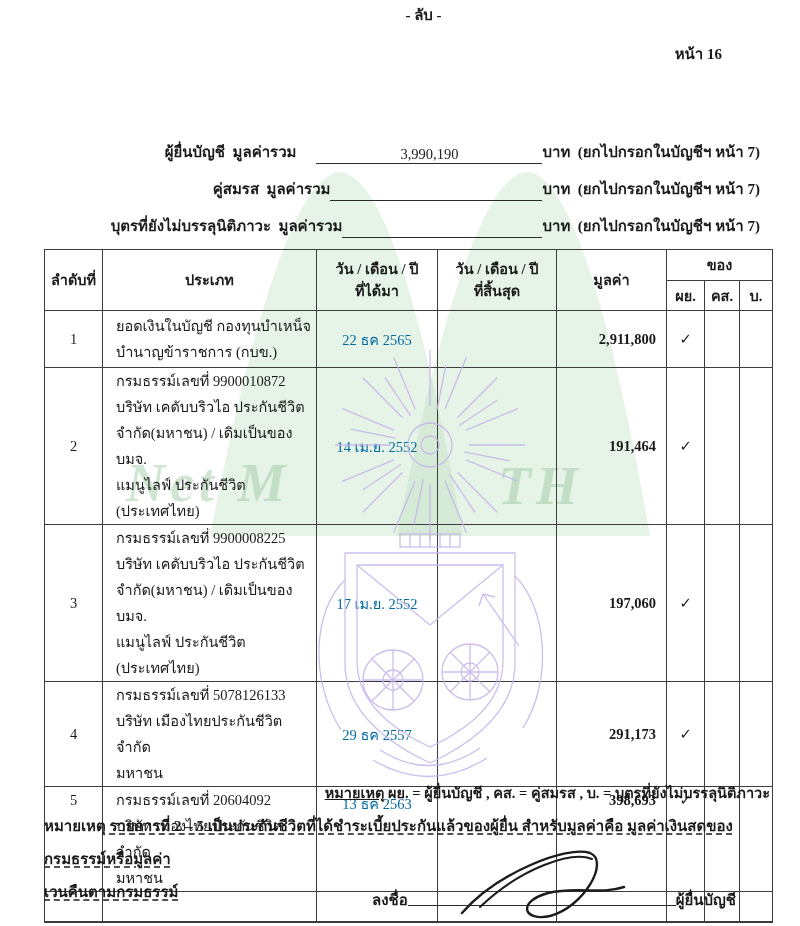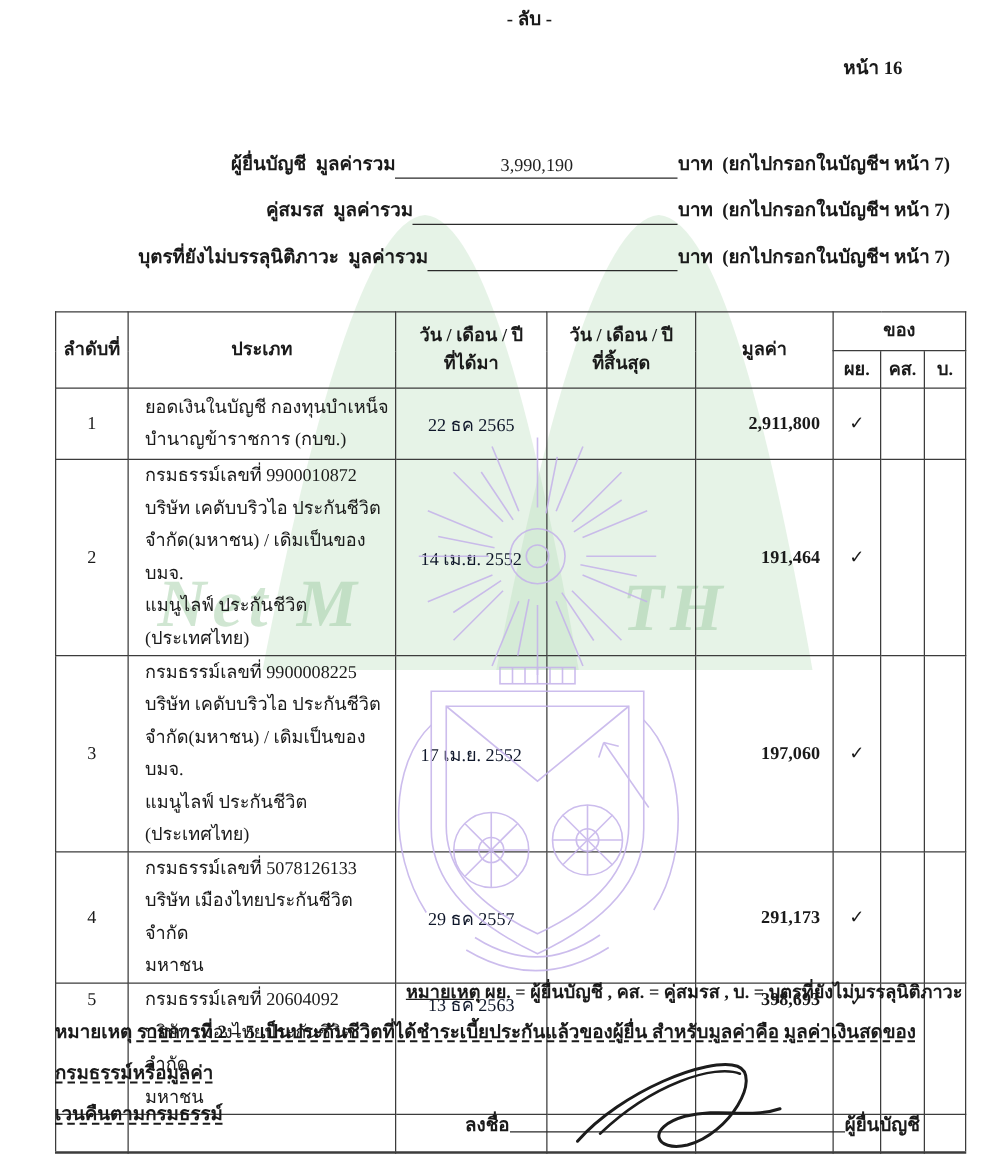--- a/index.html
+++ b/index.html
@@ -16,39 +16,39 @@
   .wm-purple { position:absolute; left:283px; top:348px; z-index:4; pointer-events:none; opacity:.85; }
 
   
   .classification { position:absolute; top:3px; left:0; width:100%; text-align:center;
                     font-weight:bold; font-size:15px; z-index:2;padding-left:47px; }
   .page-number { position:absolute; top:42px; right:78px; font-weight:bold; font-size:15px; z-index:2; }
   .doc-title { position:absolute; top:74px; left:0; width:100%; text-align:center;
                font-weight:bold; font-size:16px; z-index:2; }
 
   
-  .summary { position:absolute; top:106px; left:0; right:40px; z-index:2; }
+  .summary { position:absolute; top:127px; left:0; right:40px; z-index:2; }
   .sum-row { display:flex; justify-content:flex-end; align-items:flex-end; height:37px;
              font-size:15px; font-weight:bold; }
   .sum-label { white-space:pre; }
   .fill-line { display:inline-block; border-bottom:1px solid #2a2a2a; text-align:center;
                font-weight:normal; font-size:14.5px; color:#222; height:20px; line-height:20px; }
-  .w1 { width:226px; } .w2 { width:212px; } .w3 { width:200px; }
+  .w1 { width:226px;margin-left:20px; } .w2 { width:212px; } .w3 { width:200px; }
   .sum-suffix { white-space:pre; }
 
   
   .tbl-wrap { position:absolute; left:44px; top:249px; z-index:1; }
   table.assets { border-collapse:collapse; table-layout:fixed; width:728px; background:transparent; }
   table.assets th, table.assets td { border:1px solid #3c3c3c; font-size:14.5px; overflow:hidden; }
   table.assets { border-bottom:2px solid #3c3c3c; }
   th { font-weight:bold; text-align:center; vertical-align:middle; line-height:22px; }
   td { vertical-align:middle; }
   td.c { text-align:center; }
   td.type-cell { padding-left:13px; line-height:26px; }
-  td.date-cell { text-align:center; color:#0f172a; }
+  td.date-cell { text-align:center; color:#0369a1; }
   td.val-cell { text-align:right; padding-right:10px; font-weight:bold; }
   td.chk-cell { text-align:center; font-size:16px; font-weight:normal; }
   tr.vtop td { vertical-align:top; }
   tr.vtop td.c, tr.vtop td.date-cell, tr.vtop td.val-cell, tr.vtop td.chk-cell { padding-top:5px; }
 
   
   .legend-note { position:absolute; top:781px; right:30px; font-size:14.5px; font-weight:bold; z-index:2; }
   .u-solid { text-decoration:underline; }
   .remark { position:absolute; top:810px; left:44px; width:722px; font-size:15px;
             font-weight:bold; line-height:33px; z-index:2; }

